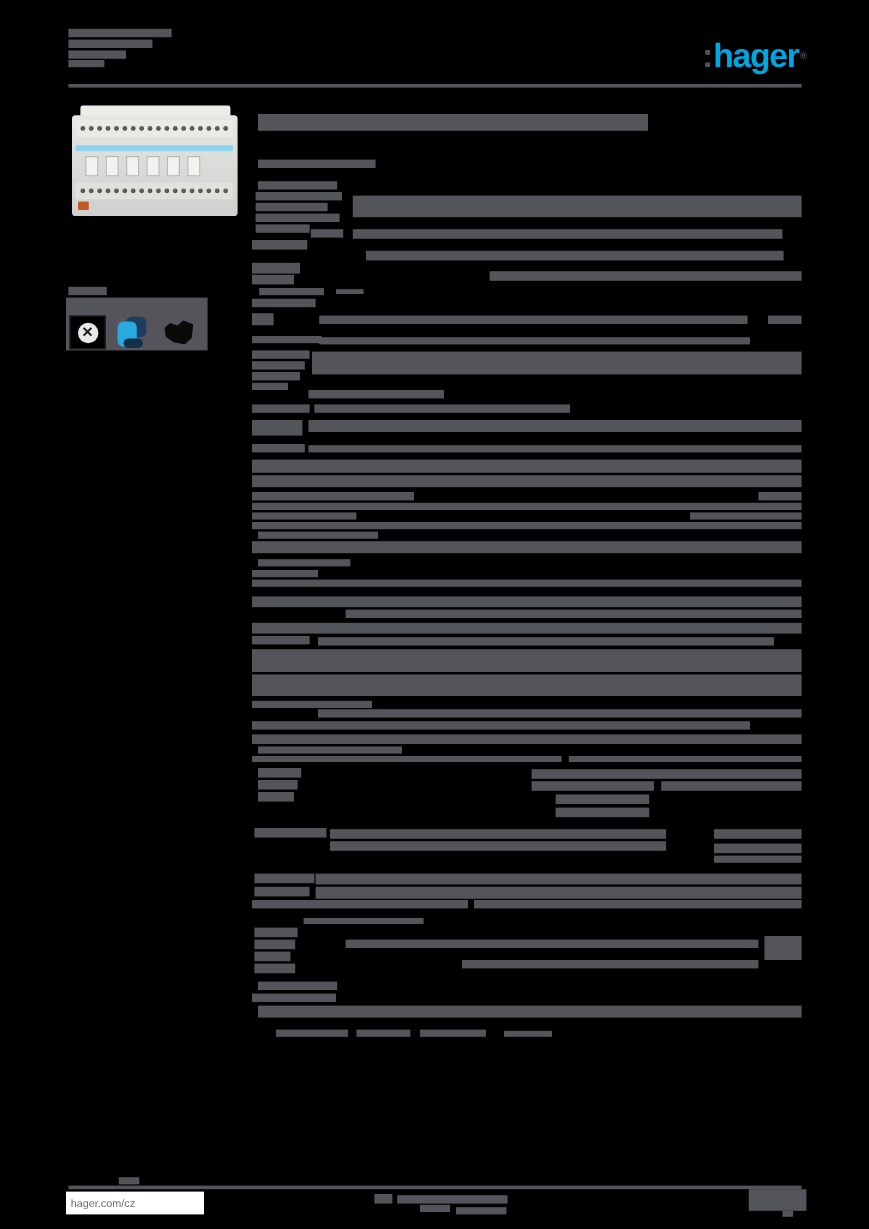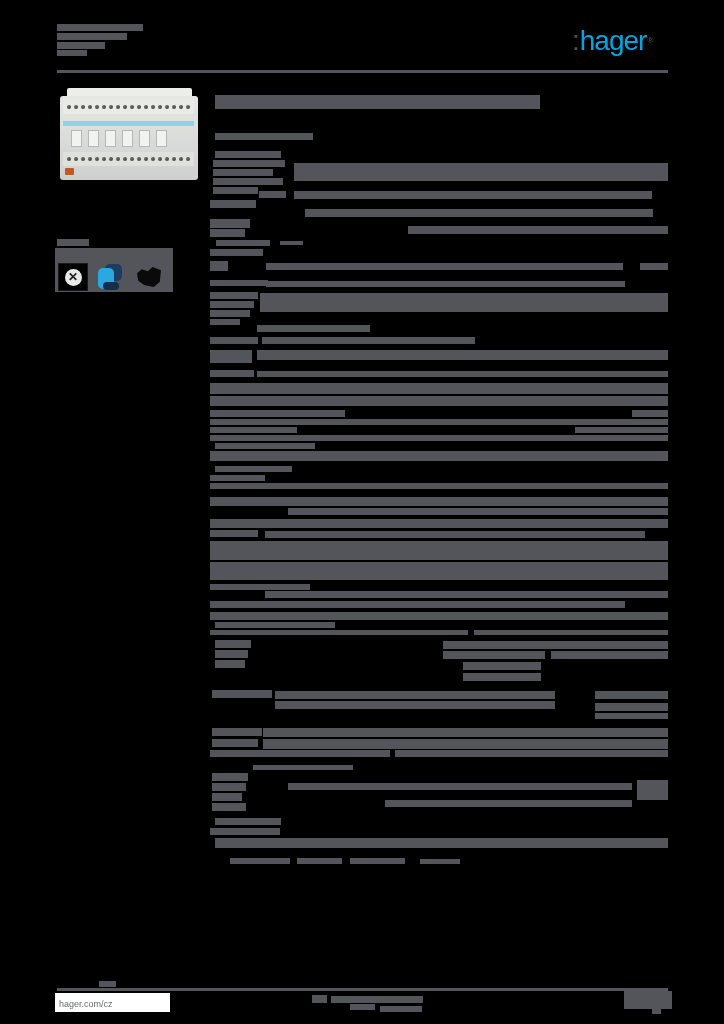--- a/index.html
+++ b/index.html
@@ -5,22 +5,22 @@
   :root{
     --accent:#00a6e2; --bar:#54555a; --ink:#6b6d71;
     --dev-body-a:#e6e8e4; --dev-body-b:#cdd0cc; --dev-light:#e9ebe7;
     --stripe:#8ed2ee; --screw:#3b3d3a; --led:#c05a22; --white:#ffffff;
   }
   html,body{margin:0;padding:0;background:#000;}
   body{font-family:"Liberation Sans", sans-serif;}
   #canvas{position:relative;width:724px;height:1024px;background:#000;overflow:hidden;}
   .bar{position:absolute;background:var(--bar);}
   
-  .logo{position:absolute;left:572px;top:26px;height:30px;line-height:30px;
-        font-weight:normal;font-size:28px;letter-spacing:-1px;white-space:nowrap;}
+  .logo{position:absolute;left:585px;top:26px;height:30px;line-height:41px;
+        font-weight:bold;font-size:28px;letter-spacing:-1px;white-space:nowrap;}
   .logo .pfx{color:var(--bar);margin-right:1px;}
   .logo .txt{color:var(--accent);}
   .logo .reg{color:var(--bar);font-size:8px;vertical-align:top;margin-left:1px;}
   
   .device{position:absolute;left:57px;top:88px;width:145px;height:95px;}
   .dev-cap{position:absolute;left:10px;top:0;width:125px;height:11px;background:#eceeea;border-radius:2px;}
   .dev-body{position:absolute;left:3px;top:8px;right:4px;bottom:3px;border-radius:3px;
             background:linear-gradient(180deg,var(--dev-body-a),var(--dev-body-b));}
   .term{position:absolute;left:6px;right:8px;height:14px;background:var(--dev-light);
         display:flex;align-items:center;justify-content:center;gap:3px;border-radius:1px;}

